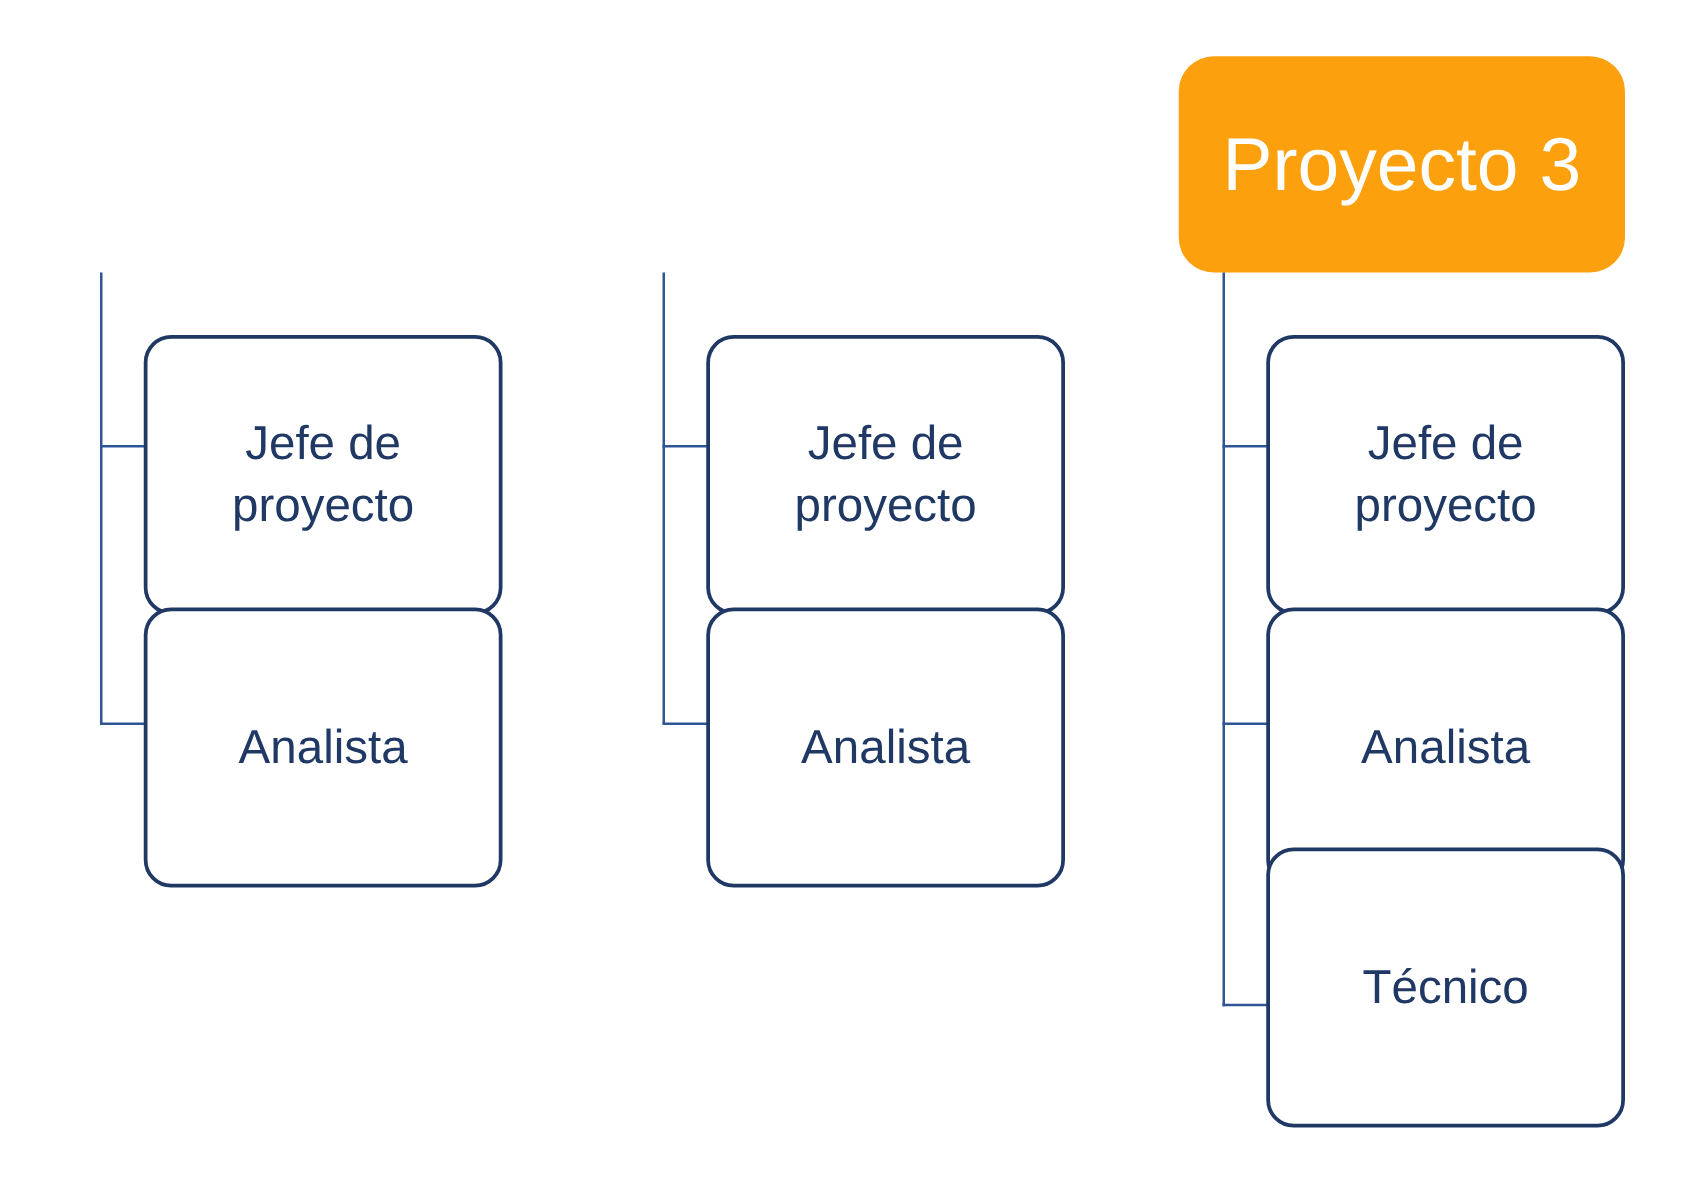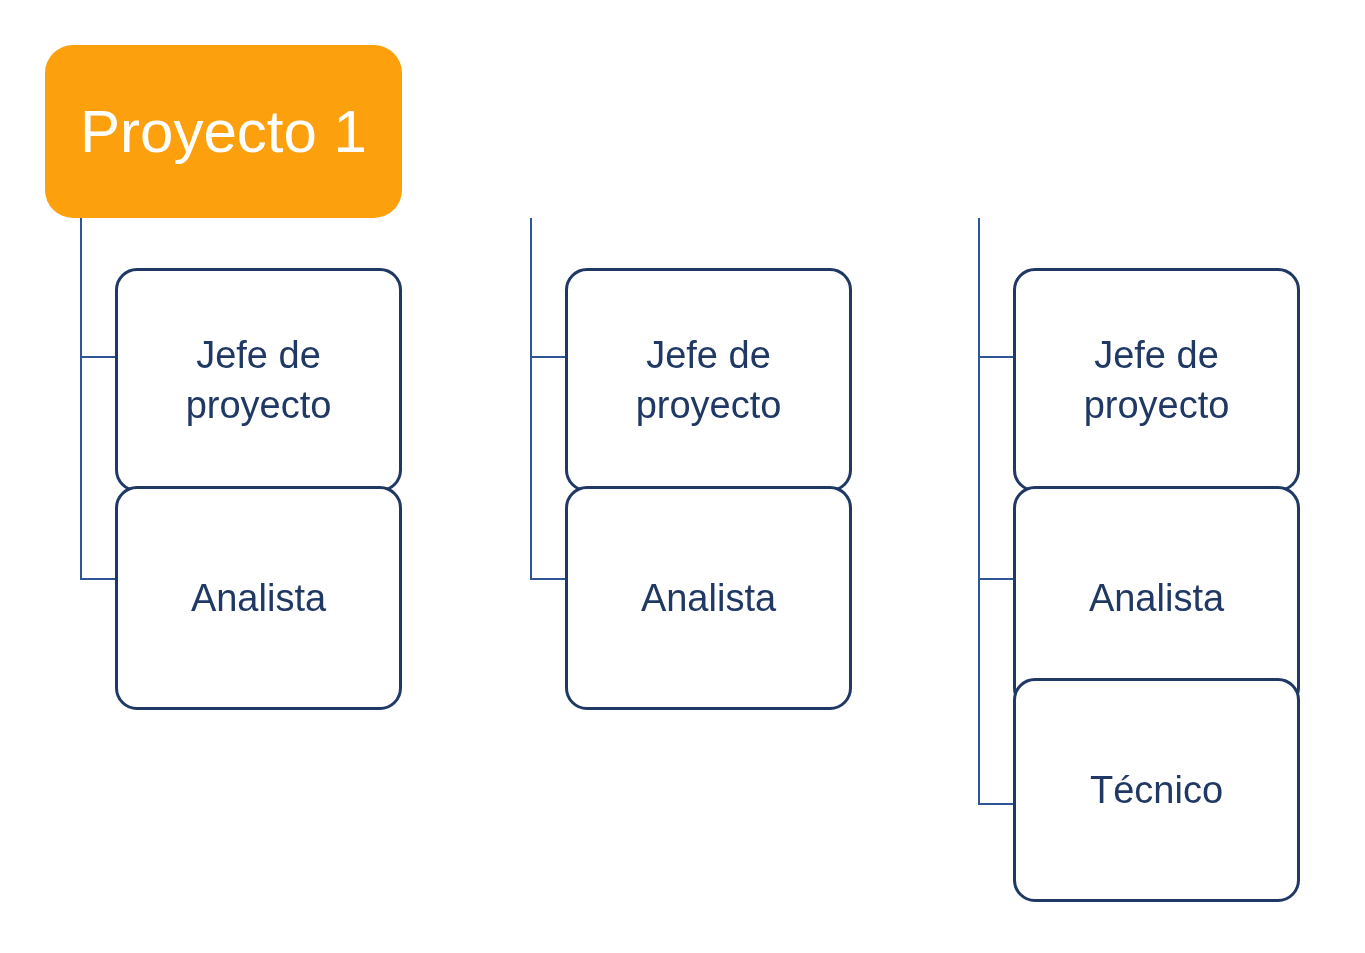--- a/index.html
+++ b/index.html
@@ -65,23 +65,20 @@
   .stub-0{top:356px;}
   .stub-1{top:578px;}
   .stub-2{top:803px;}
 </style>
 </head>
 <body>
 
 <div class="canvas">
 
   <div class="col col-1">
-    <div class="header">
-      <span>Proyecto 1</span>
-    </div>
     <div class="vline vline-2"></div>
     <div class="stub stub-0"></div>
     <div class="stub stub-1"></div>
     <div class="node node-0">
       <span>Jefe de proyecto</span>
     </div>
     <div class="node node-1">
       <span>Analista</span>
     </div>
   </div>
@@ -92,20 +89,23 @@
     <div class="stub stub-1"></div>
     <div class="node node-0">
       <span>Jefe de proyecto</span>
     </div>
     <div class="node node-1">
       <span>Analista</span>
     </div>
   </div>
 
   <div class="col col-3">
+    <div class="header">
+      <span>Proyecto 3</span>
+    </div>
     <div class="vline vline-3"></div>
     <div class="stub stub-0"></div>
     <div class="stub stub-1"></div>
     <div class="stub stub-2"></div>
     <div class="node node-0">
       <span>Jefe de proyecto</span>
     </div>
     <div class="node node-1">
       <span>Analista</span>
     </div>

